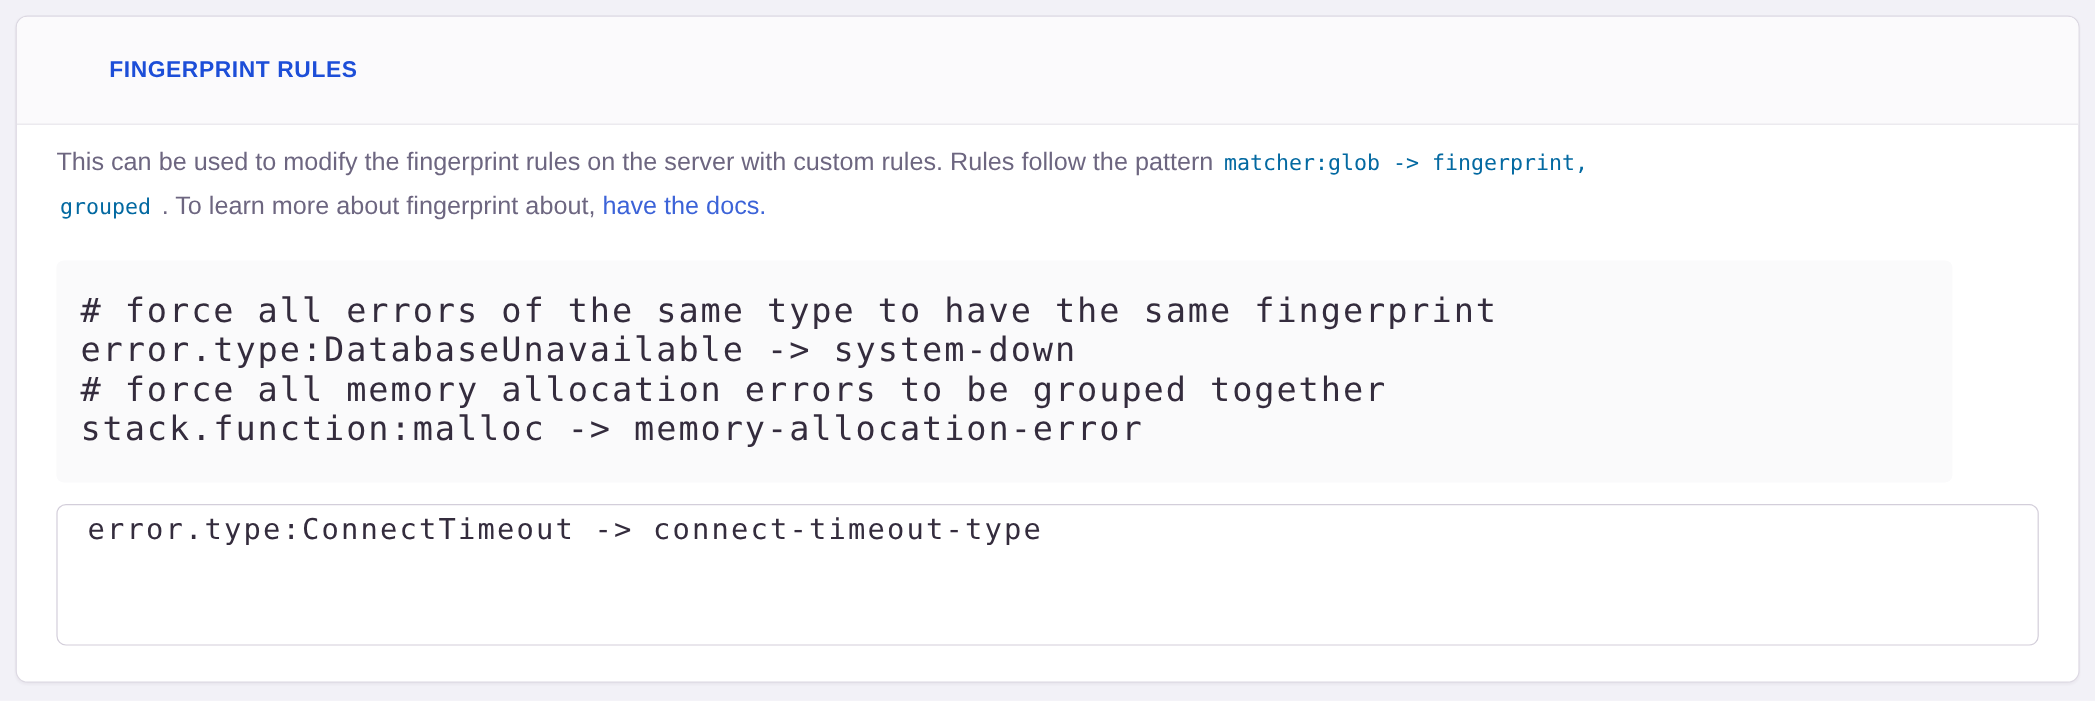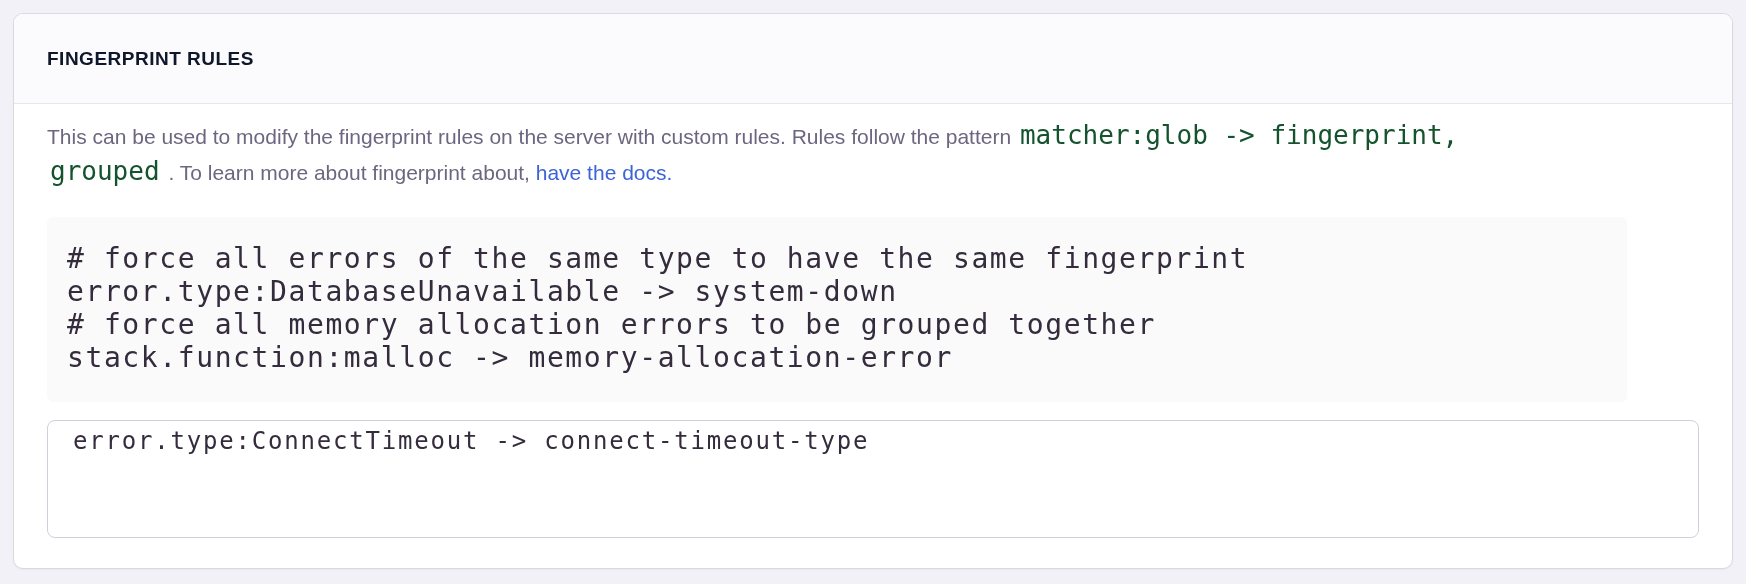--- a/index.html
+++ b/index.html
@@ -28,35 +28,36 @@
     align-items: center;
     padding: 0 33px;
     background: #FBFAFC;
     border-bottom: 1px solid #E8E5EC;
     box-sizing: border-box;
   }
   .panel-title {
     font-size: 19px;
     font-weight: bold;
     letter-spacing: 0.5px;
-    color: #0f172a;
+    color: #1d4ed8;
+    margin-left: 44px;
   }
   .panel-body {
     padding: 14px 33px 30px 33px;
   }
   .description {
     margin: 0;
     font-size: 21px;
     line-height: 35px;
     color: #6D6680;
   }
   .inline-code {
     font-family: "DejaVu Sans Mono", monospace;
-    font-size: 26px;
-    color: #14532d;
+    font-size: 18px;
+    color: #0369a1;
     margin: 0 3px;
   }
   .docs-link {
     color: #3C63D8;
     text-decoration: none;
     cursor: pointer;
   }
   .example {
     margin: 27px 72px 0 0;
     background: #FAFAFB;

